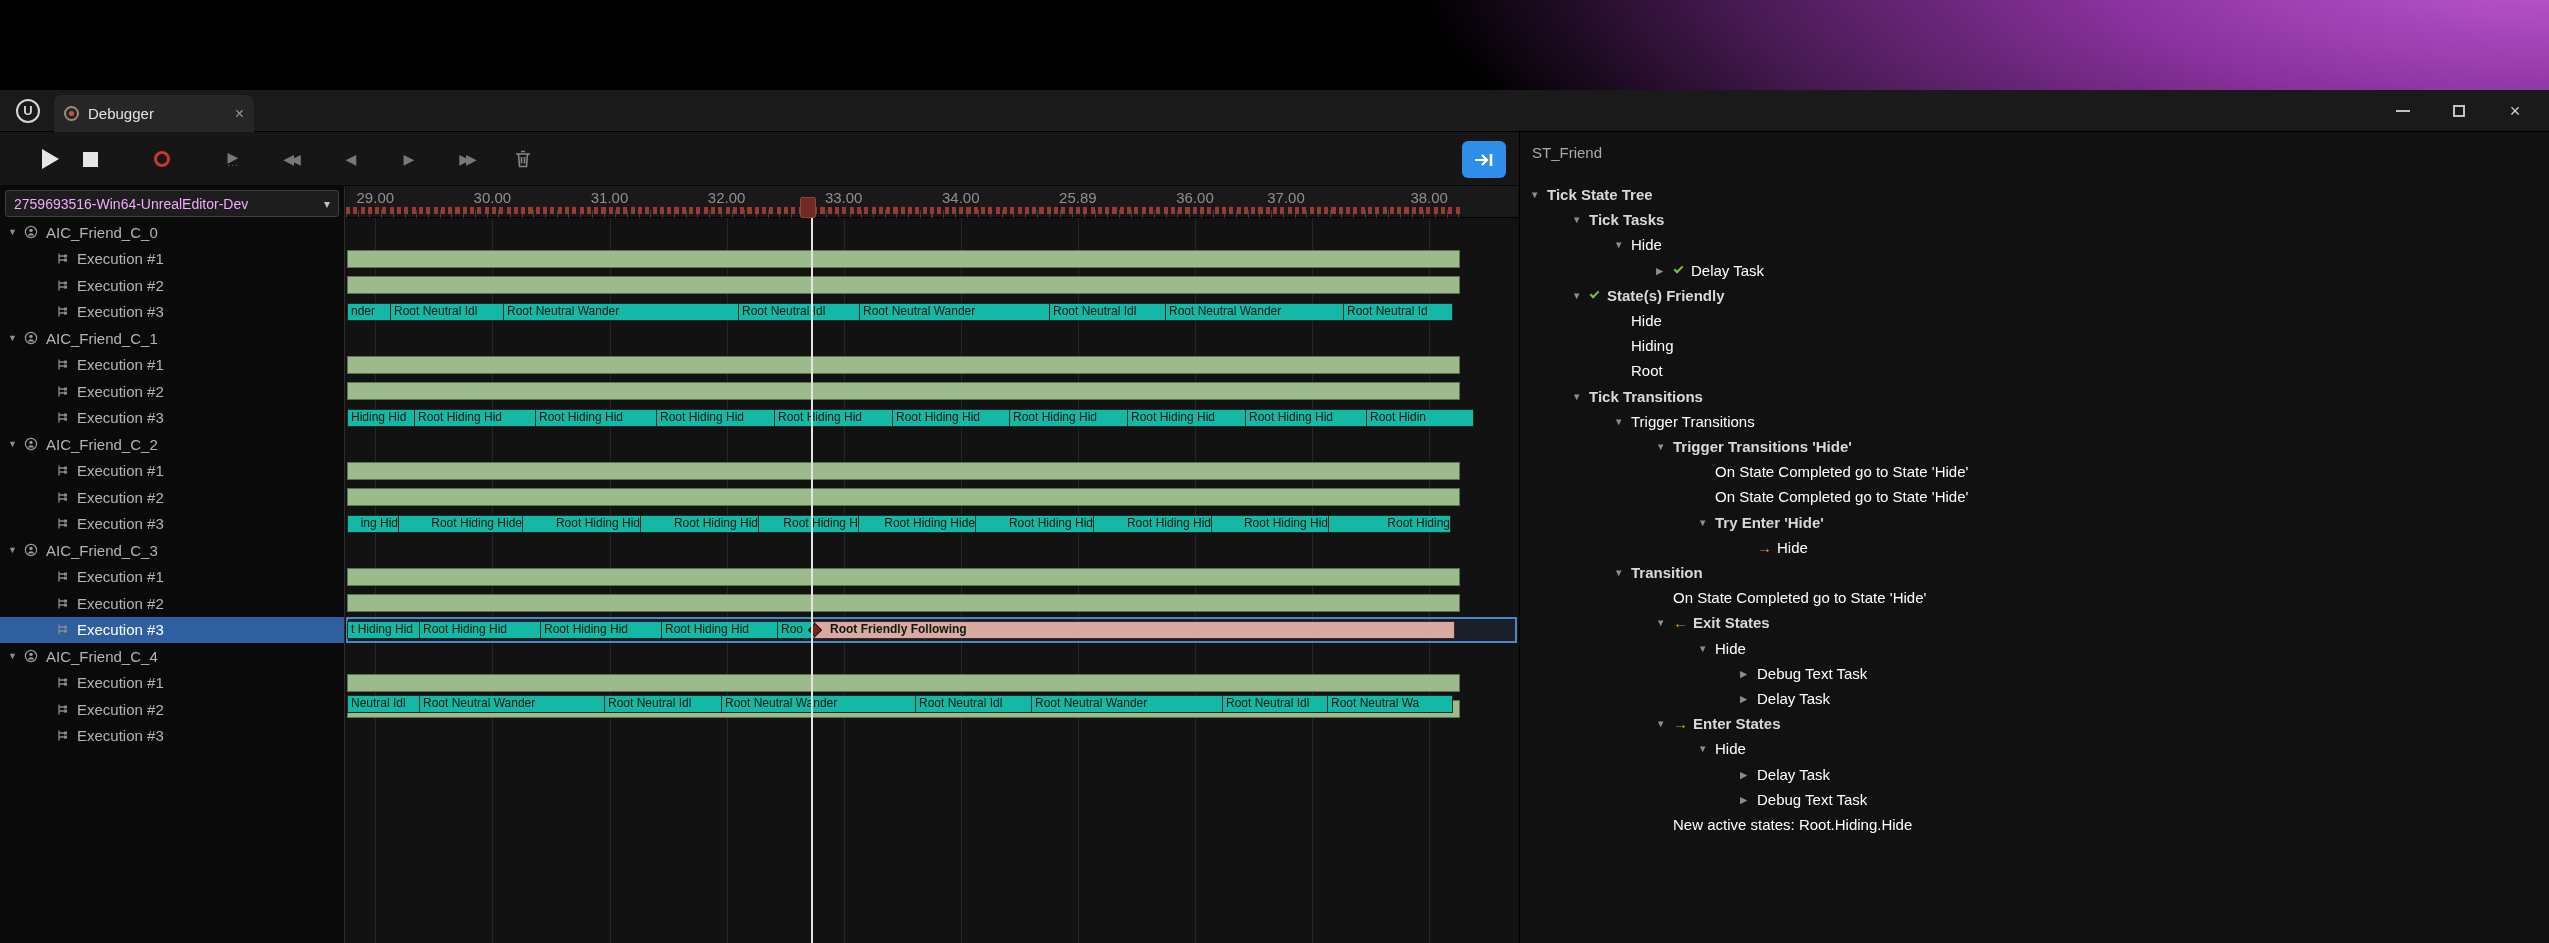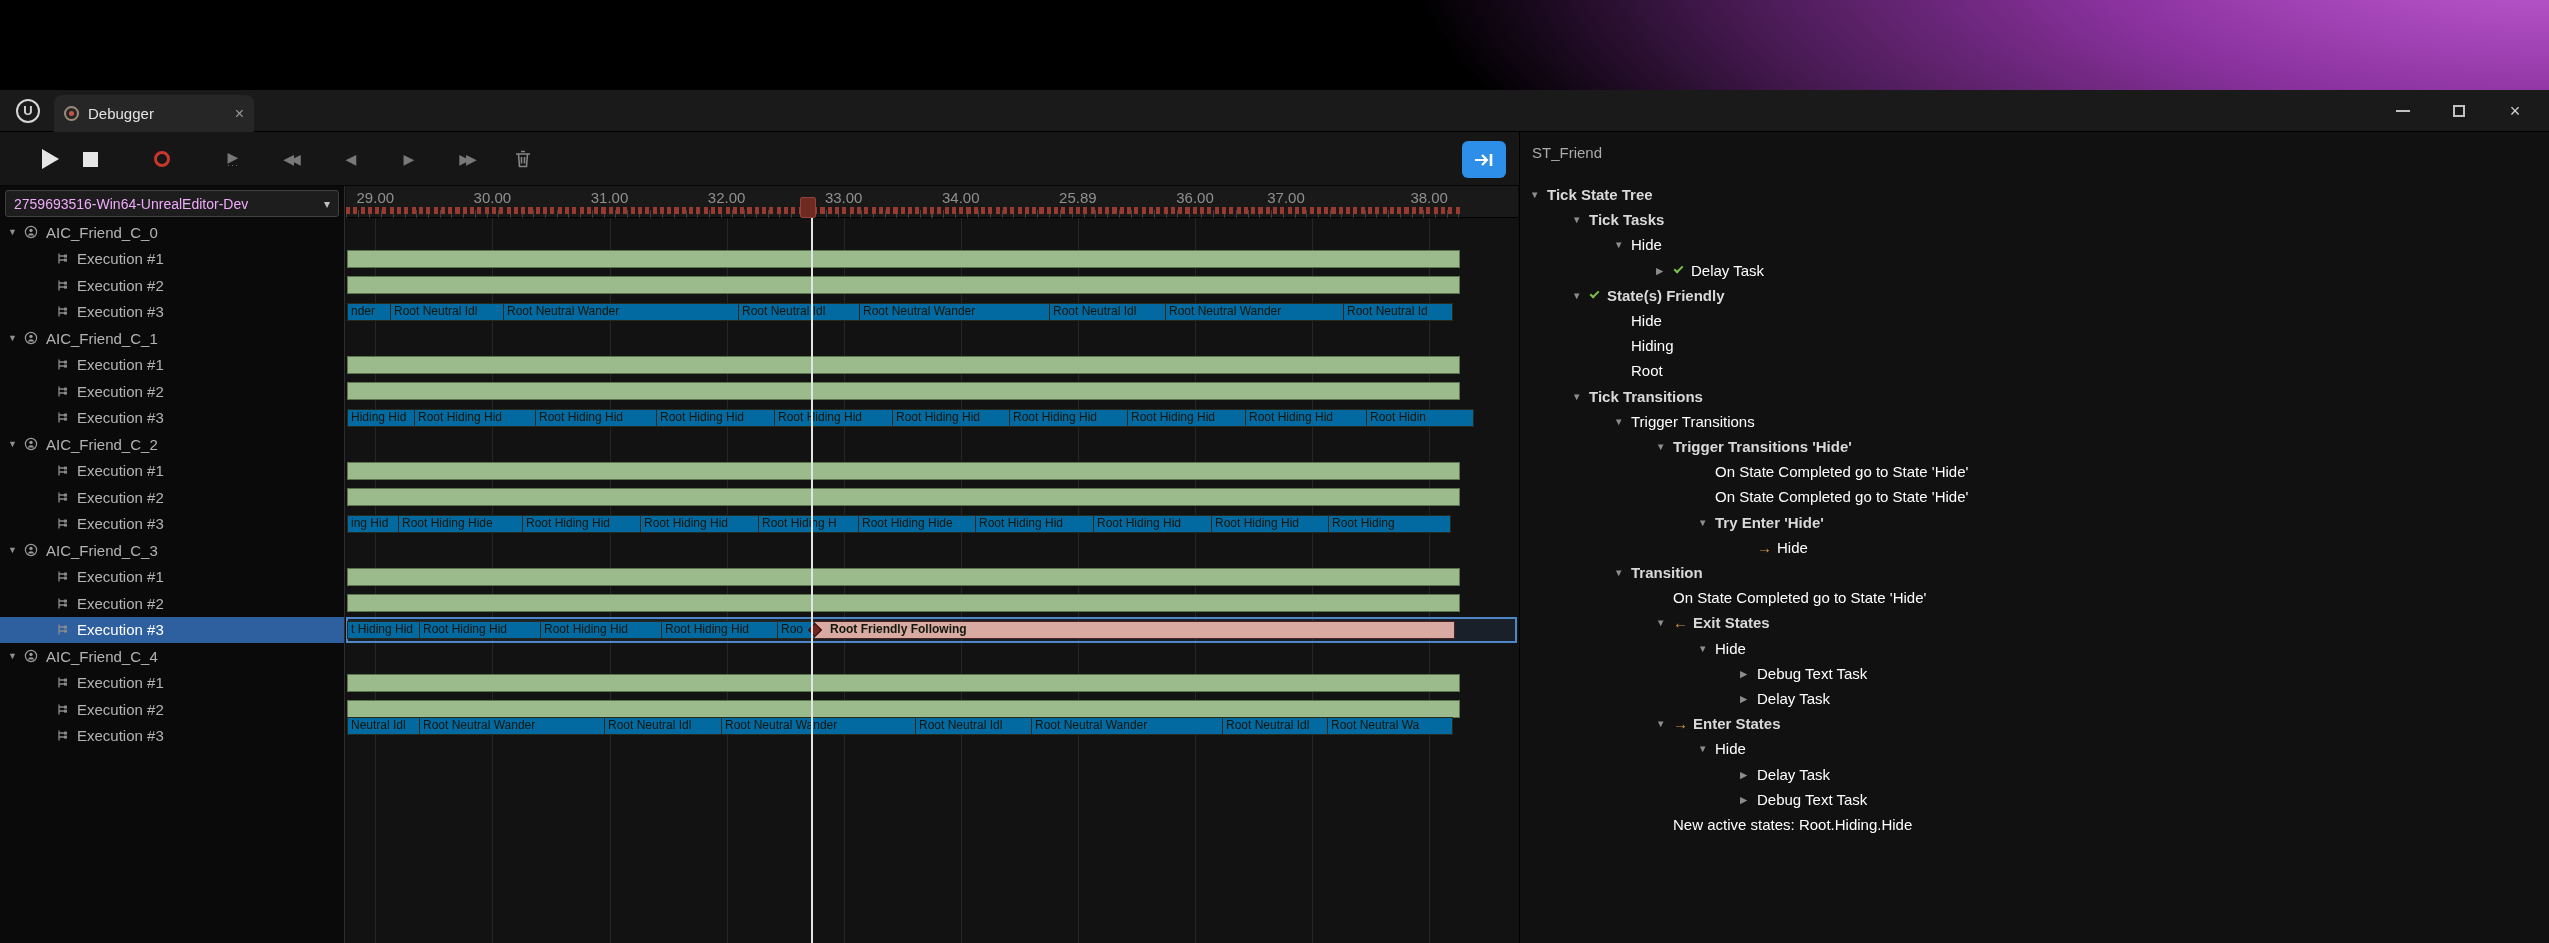--- a/index.html
+++ b/index.html
@@ -66,21 +66,21 @@
     background:repeating-linear-gradient(90deg, #993a31 0 4px, transparent 4px 7.3px); }
   .scrub-marker { position:absolute; left:454px; top:11px; width:16px; height:21px; background:#6f2a24; border:1px solid #93423a; border-radius:2px; z-index:2; }
   .grid { position:absolute; left:0; right:0; top:32px; bottom:0; }
   .gridline { position:absolute; top:0; bottom:0; width:1px; background:#262626; }
   #track-rows { position:absolute; inset:0; }
   .track-row { position:absolute; left:0; right:1px; height:26.5px; }
   .track-row.selected { box-shadow:inset 0 0 0 2px #4e86c8; background:rgba(70,120,190,.14); z-index:3; }
   .bar { position:absolute; left:1px; top:4px; height:18px; }
   .bar.plain { width:1113px; background:#9cbb8c; box-shadow:inset 0 0 0 1px #5d7350; }
   .bar.segbar { display:flex; width:1113px; }
-  .seg { display:block; height:18px; background:#0369a1; border:1px solid #242b1c; font-size:12px; line-height:15px; color:#10170c;
+  .seg { display:block; height:18px; background:#14b8a6; border:1px solid #242b1c; font-size:12px; line-height:15px; color:#10170c;
     padding-left:3px; overflow:hidden; white-space:nowrap; flex:0 0 auto; }
   .seg + .seg { margin-left:-1px; }
   .seg.pink { background:#d8aaa2; border-color:#4a241f; position:relative; overflow:visible; }
   .seg.pink b { font-weight:bold; padding-left:12px; display:inline-block; }
   .diamond { position:absolute; left:-5px; top:3px; width:10px; height:10px; background:#6f2620; border:1px solid #2e0d0a; transform:rotate(45deg); }
   .playhead { position:absolute; left:465px; top:32px; bottom:0; width:2px; background:#e4e4e4; z-index:5; }
 
   
   .right-panel { position:absolute; left:1519px; top:42px; width:1030px; bottom:0; background:#111; border-left:1px solid #000; }
   .rp-title { position:absolute; left:12px; top:12px; font-size:15px; color:#ababab; }
@@ -445,21 +445,21 @@
               <span class="seg" style="width: 108px;">Root Hidin</span>
             </div>
           </div>
           <div class="track-row" style="top: 245px;"></div>
           <div class="track-row" style="top: 271.5px;">
             <div class="bar plain"></div>
           </div>
           <div class="track-row" style="top: 298px;">
             <div class="bar plain"></div>
           </div>
-          <div class="track-row" style="top: 324.5px;">
+          <div class="track-row" style="top: 324.5px; text-align: right;">
             <div class="bar segbar">
               <span class="seg" style="width: 52px;">ing Hid</span>
               <span class="seg" style="width: 125px;">Root Hiding Hide</span>
               <span class="seg" style="width: 119px;">Root Hiding Hid</span>
               <span class="seg" style="width: 119px;">Root Hiding Hid</span>
               <span class="seg" style="width: 101px;">Root Hiding H</span>
               <span class="seg" style="width: 118px;">Root Hiding Hide</span>
               <span class="seg" style="width: 119px;">Root Hiding Hid</span>
               <span class="seg" style="width: 119px;">Root Hiding Hid</span>
               <span class="seg" style="width: 118px;">Root Hiding Hid</span>
@@ -483,21 +483,21 @@
               <span class="seg pink" style="width: 641px;"><i class="diamond"></i><b>Root Friendly Following</b></span>
             </div>
           </div>
           <div class="track-row" style="top: 457px;"></div>
           <div class="track-row" style="top: 483.5px;">
             <div class="bar plain"></div>
           </div>
           <div class="track-row" style="top: 510px;">
             <div class="bar plain"></div>
           </div>
-          <div class="track-row" style="top: 527px;">
+          <div class="track-row" style="top: 505px;">
             <div class="bar segbar">
               <span class="seg" style="width: 73px;">Neutral Idl</span>
               <span class="seg" style="width: 186px;">Root Neutral Wander</span>
               <span class="seg" style="width: 118px;">Root Neutral Idl</span>
               <span class="seg" style="width: 195px;">Root Neutral Wander</span>
               <span class="seg" style="width: 117px;">Root Neutral Idl</span>
               <span class="seg" style="width: 192px;">Root Neutral Wander</span>
               <span class="seg" style="width: 106px;">Root Neutral Idl</span>
               <span class="seg" style="width: 126px;">Root Neutral Wa</span>
             </div>

